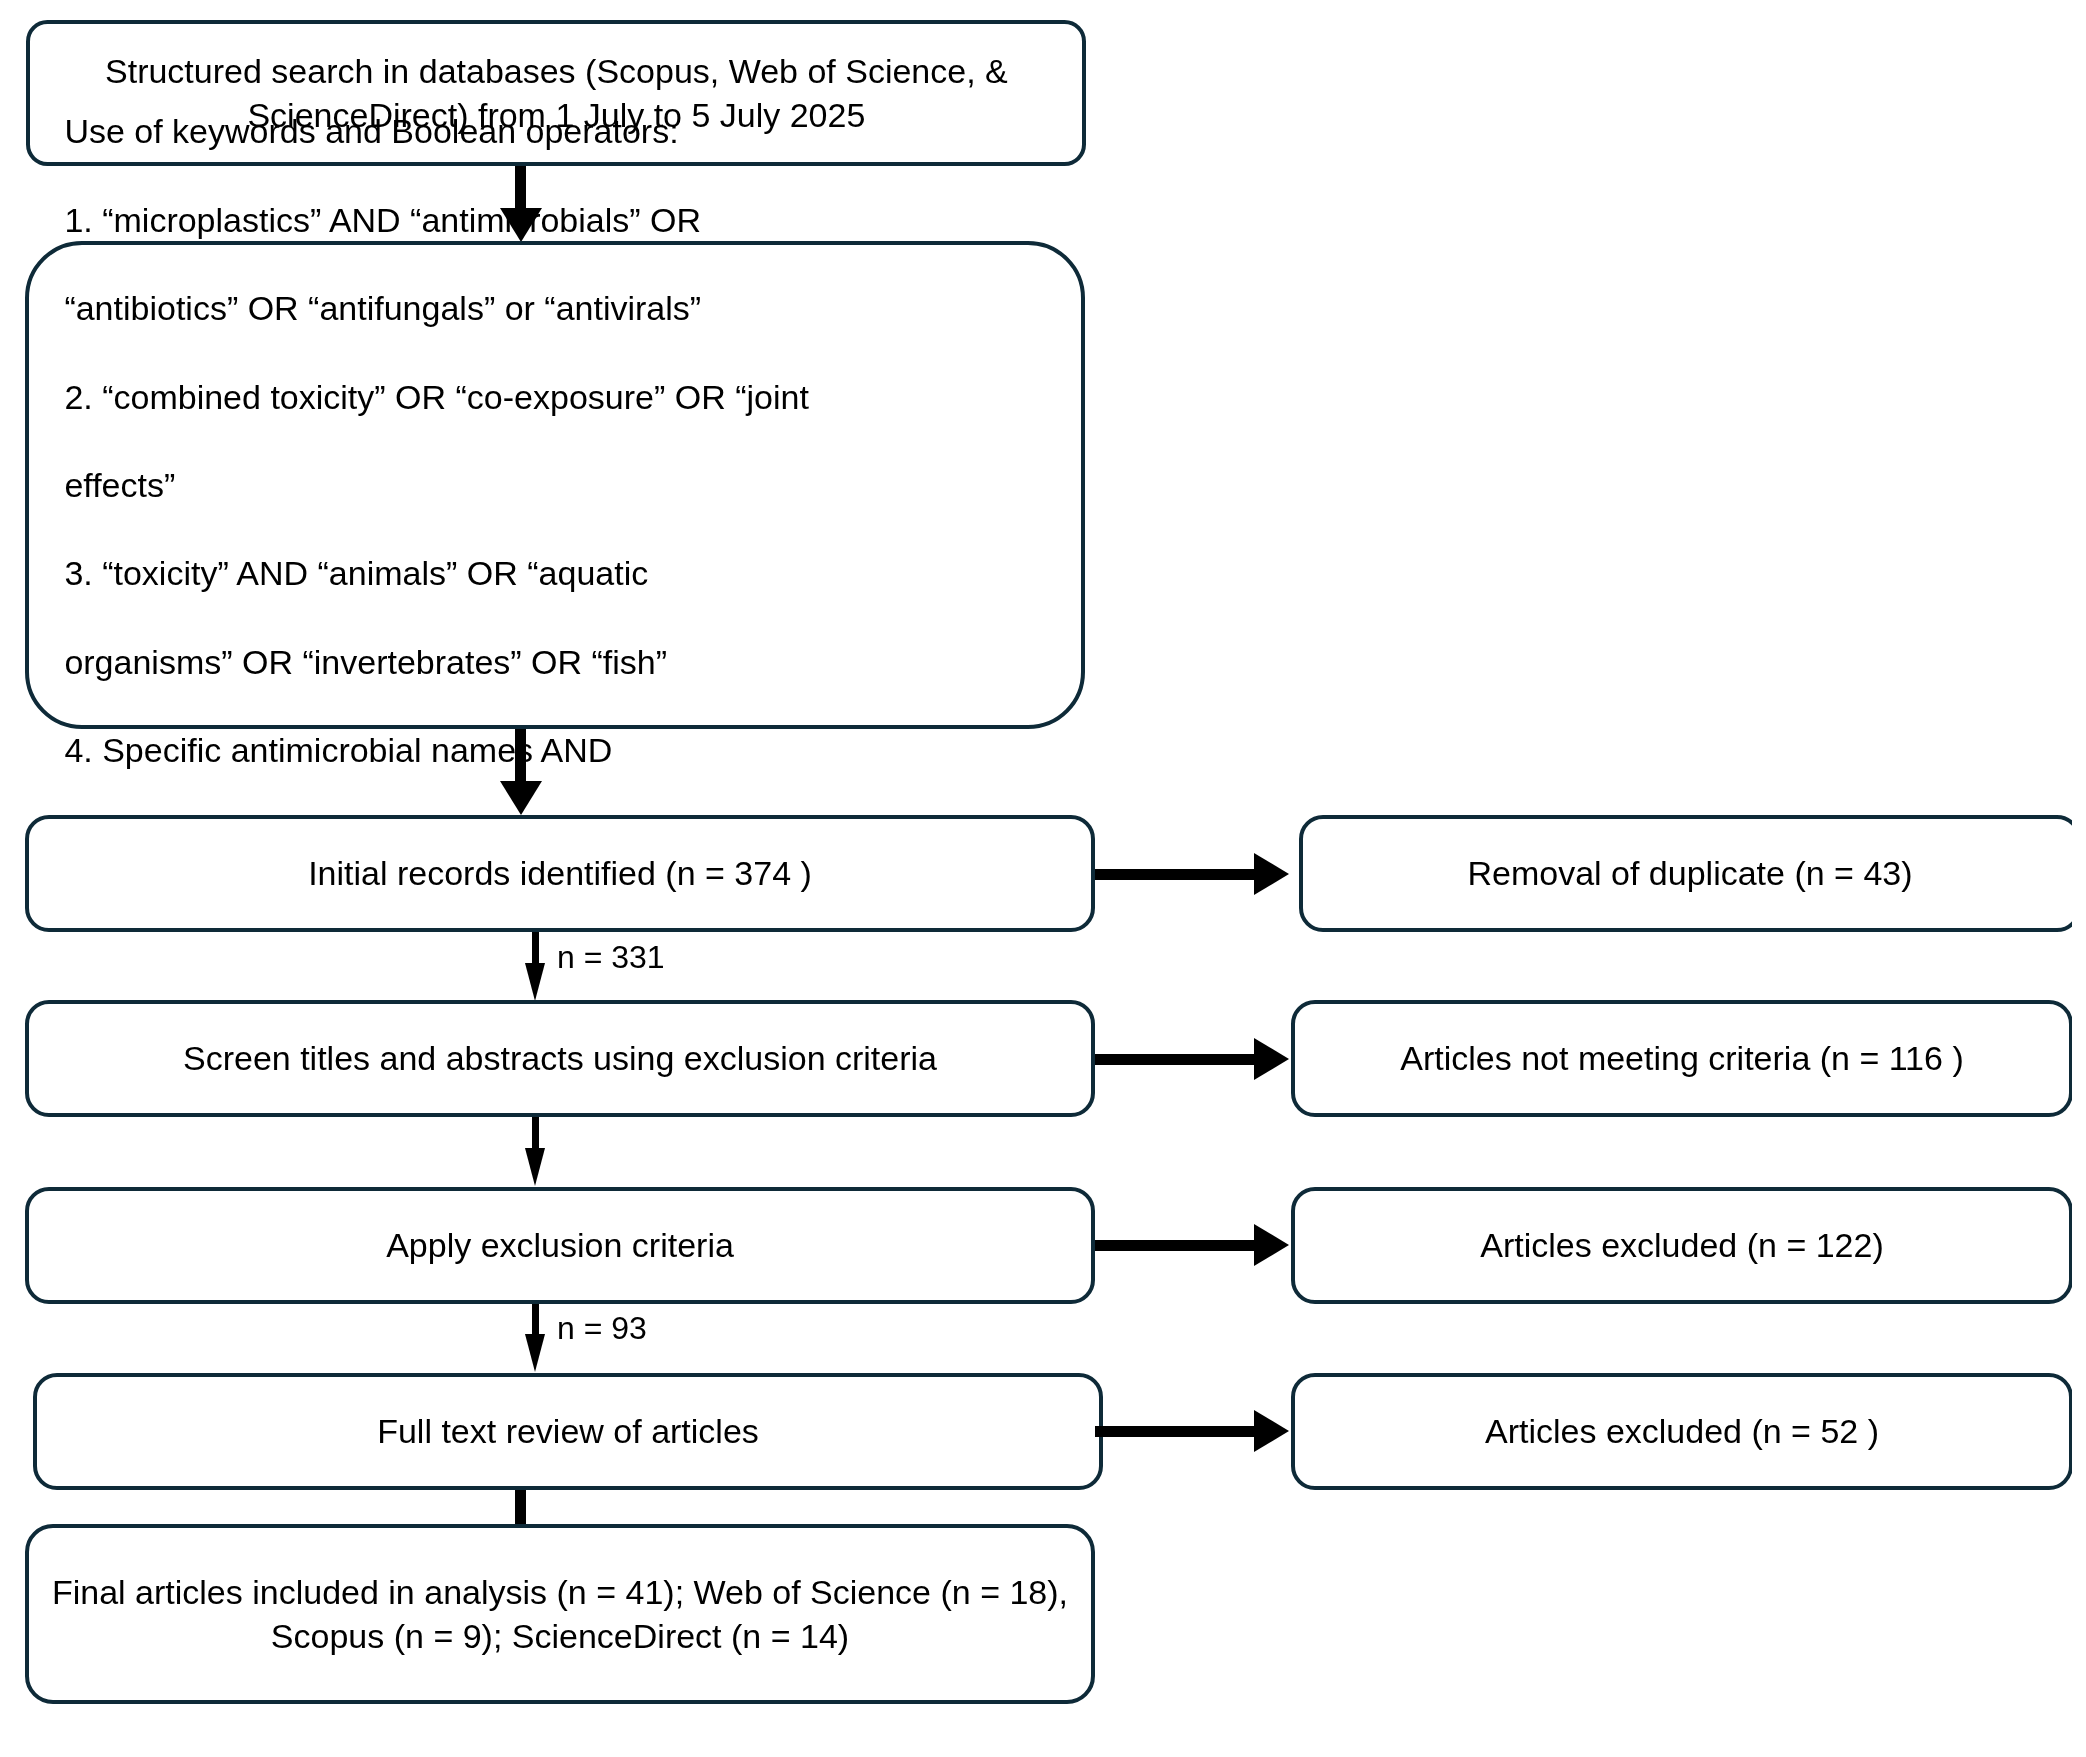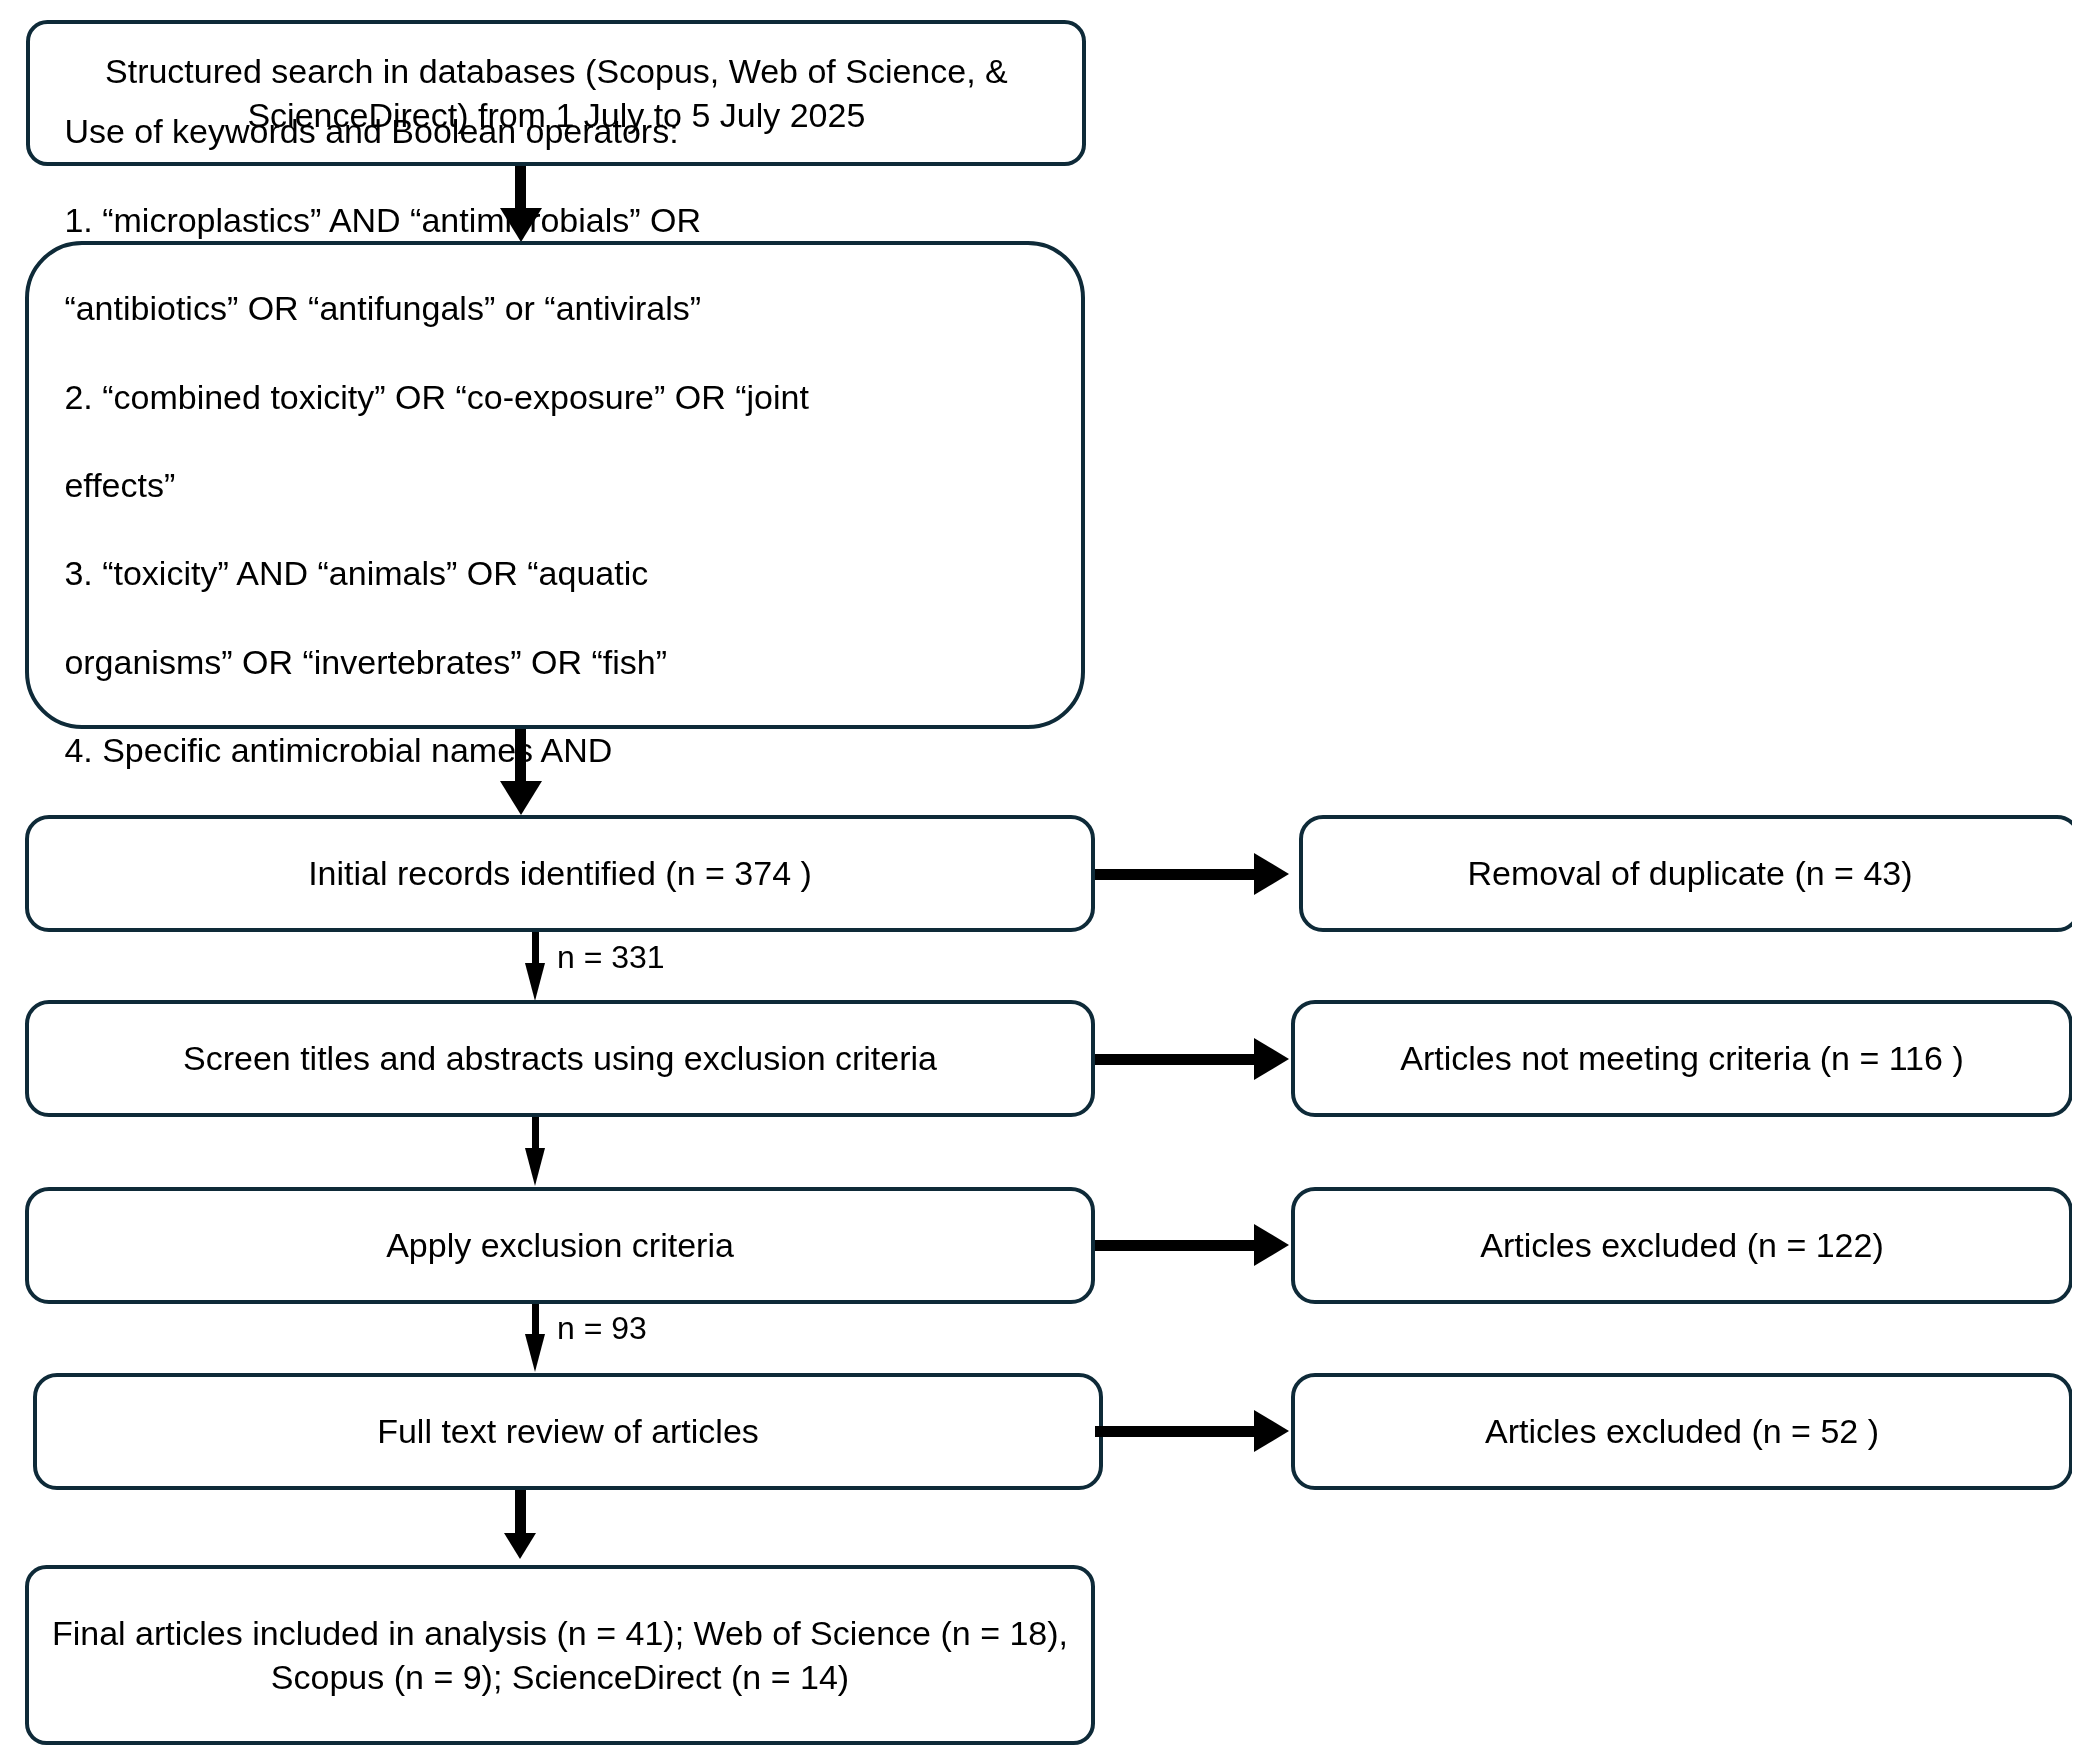--- a/index.html
+++ b/index.html
@@ -38,21 +38,21 @@
   .fbox.soft { border-radius: 57px; }
   .fbox.tallish { border-radius: 24px; text-align: center; }
 
   
   .b-search   { left: 26.4px;  top: 20px;   width: 1060px; height: 146px; }
   .b-keywords { left: 25px;  top: 241px;  width: 1060px; height: 488px; }
   .b-initial  { left: 25px;  top: 815px; width: 1070px; height: 117px; }
   .b-screen   { left: 25px;  top: 1000px; width: 1070px; height: 117px; }
   .b-apply    { left: 25px;  top: 1187px; width: 1070px; height: 117px; }
   .b-full     { left: 25px;  top: 1373px; width: 1070px; height: 117px; margin-left: 8px; }
-  .b-final    { left: 25px;  top: 1565px; width: 1070px; height: 180px; }
+  .b-final    { left: 25px;  top: 1524px; width: 1070px; height: 180px; border-radius: 28px; }
 
   
   .b-dup      { left: 1291px; top: 815px; width: 782px; height: 117px; margin-left: 8px; }
   .b-notmeet  { left: 1291px; top: 1000px; width: 782px; height: 117px; }
   .b-exc122   { left: 1291px; top: 1187px; width: 782px; height: 117px; }
   .b-exc52    { left: 1291px; top: 1373px; width: 782px; height: 117px; }
 
   
   .kw-inner {
     width: 100%;

